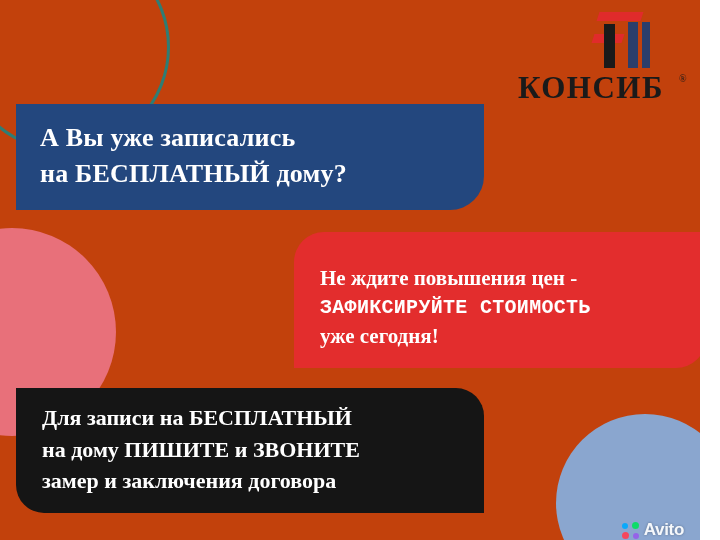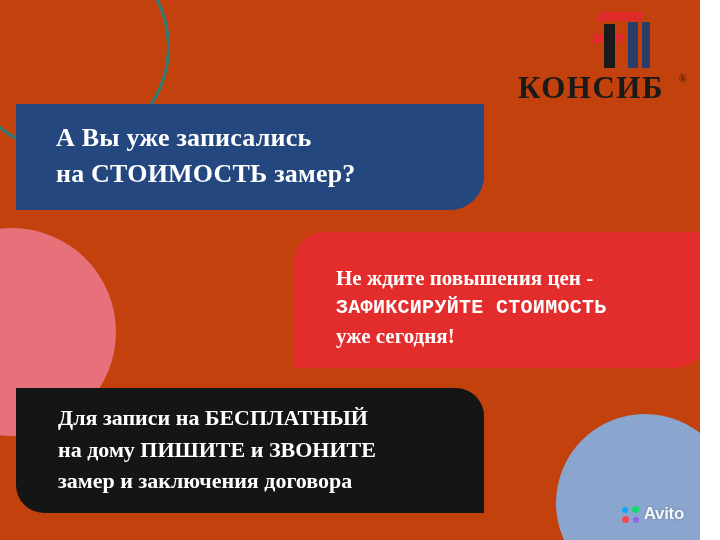--- a/index.html
+++ b/index.html
@@ -126,21 +126,20 @@
     font-weight: normal;
   }
 
   
   .block {
     position: absolute;
     box-sizing: border-box;
   }
   .block .line {
     white-space: nowrap;
-    margin-left: 16px;
   }
 
   .block-blue {
     left: 16px;
     top: 104px;
     width: 468px;
     padding: 16px 24px 18px 24px;
     background: #23477e;
     border-radius: 0 0 34px 0;
     color: #ffffff;
@@ -184,21 +183,21 @@
   .block-black .line {
     font-size: 22px;
     font-weight: bold;
     line-height: 1.44;
   }
 
   
   .watermark {
     position: absolute;
     right: 16px;
-    bottom: 16px;
+    bottom: 0;
     display: flex;
     align-items: center;
     gap: 5px;
     opacity: 0.92;
   }
   .wm-dots {
     position: relative;
     width: 17px;
     height: 17px;
   }
@@ -238,21 +237,21 @@
       <span class="lm-blue-r"></span>
     </div>
     <div class="logo-text">
       <span>КОНСИБ</span>
       <span class="logo-reg">®</span>
     </div>
   </div>
 
   <div class="block block-blue">
     <div class="line">А Вы уже записались</div>
-    <div class="line">на СТОИМОСТЬ замер?</div>
+    <div class="line">на БЕСПЛАТНЫЙ дому?</div>
   </div>
 
   <div class="block block-red">
     <div class="line">Не ждите повышения цен -</div>
     <div class="line big">ЗАФИКСИРУЙТЕ СТОИМОСТЬ</div>
     <div class="line">уже сегодня!</div>
   </div>
 
   <div class="block block-black">
     <div class="line">Для записи на БЕСПЛАТНЫЙ</div>

